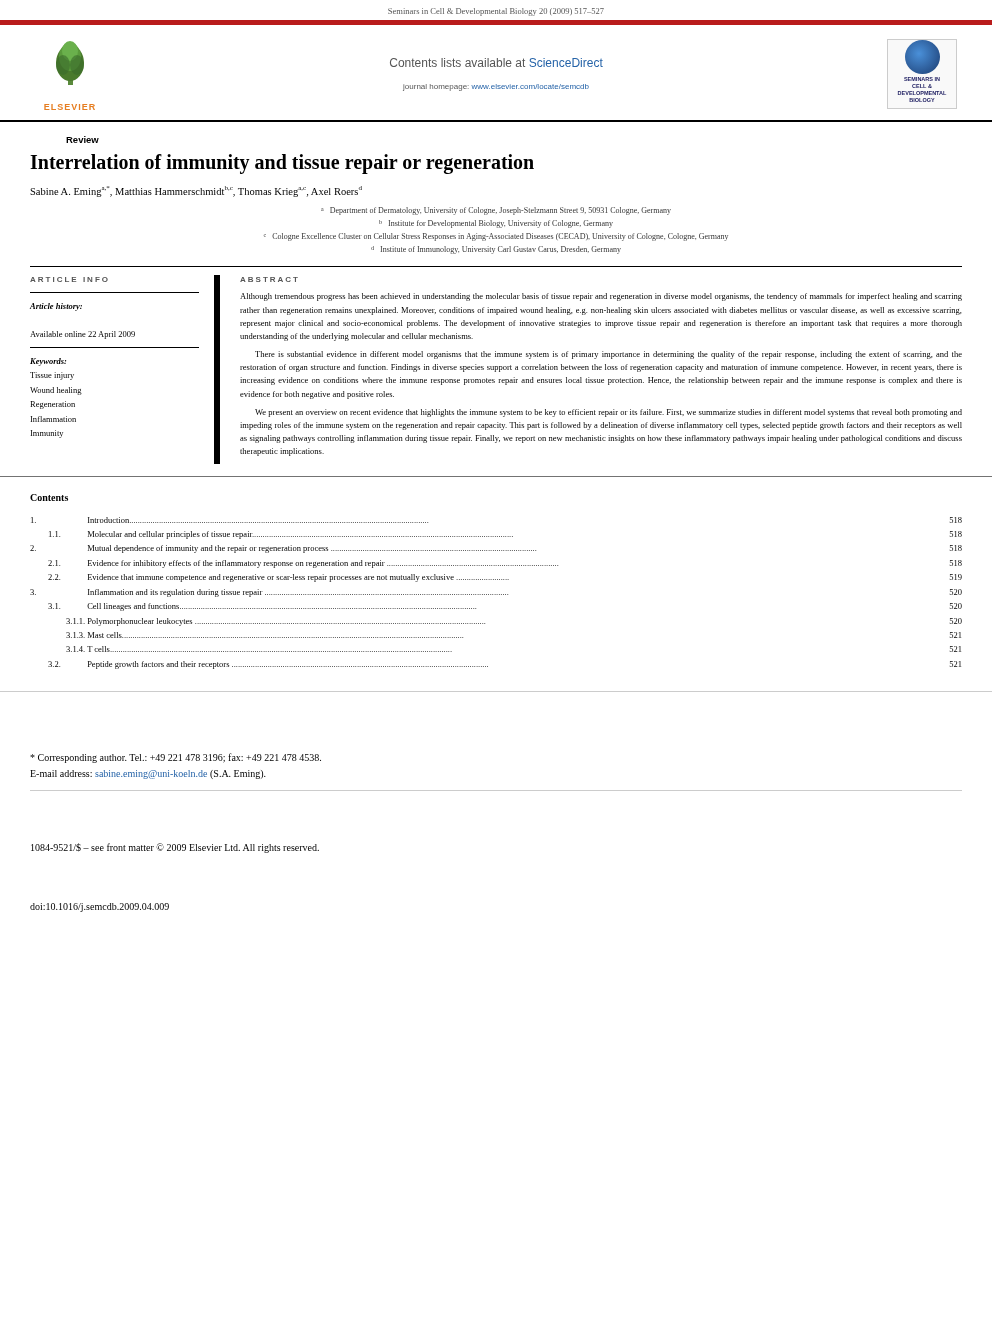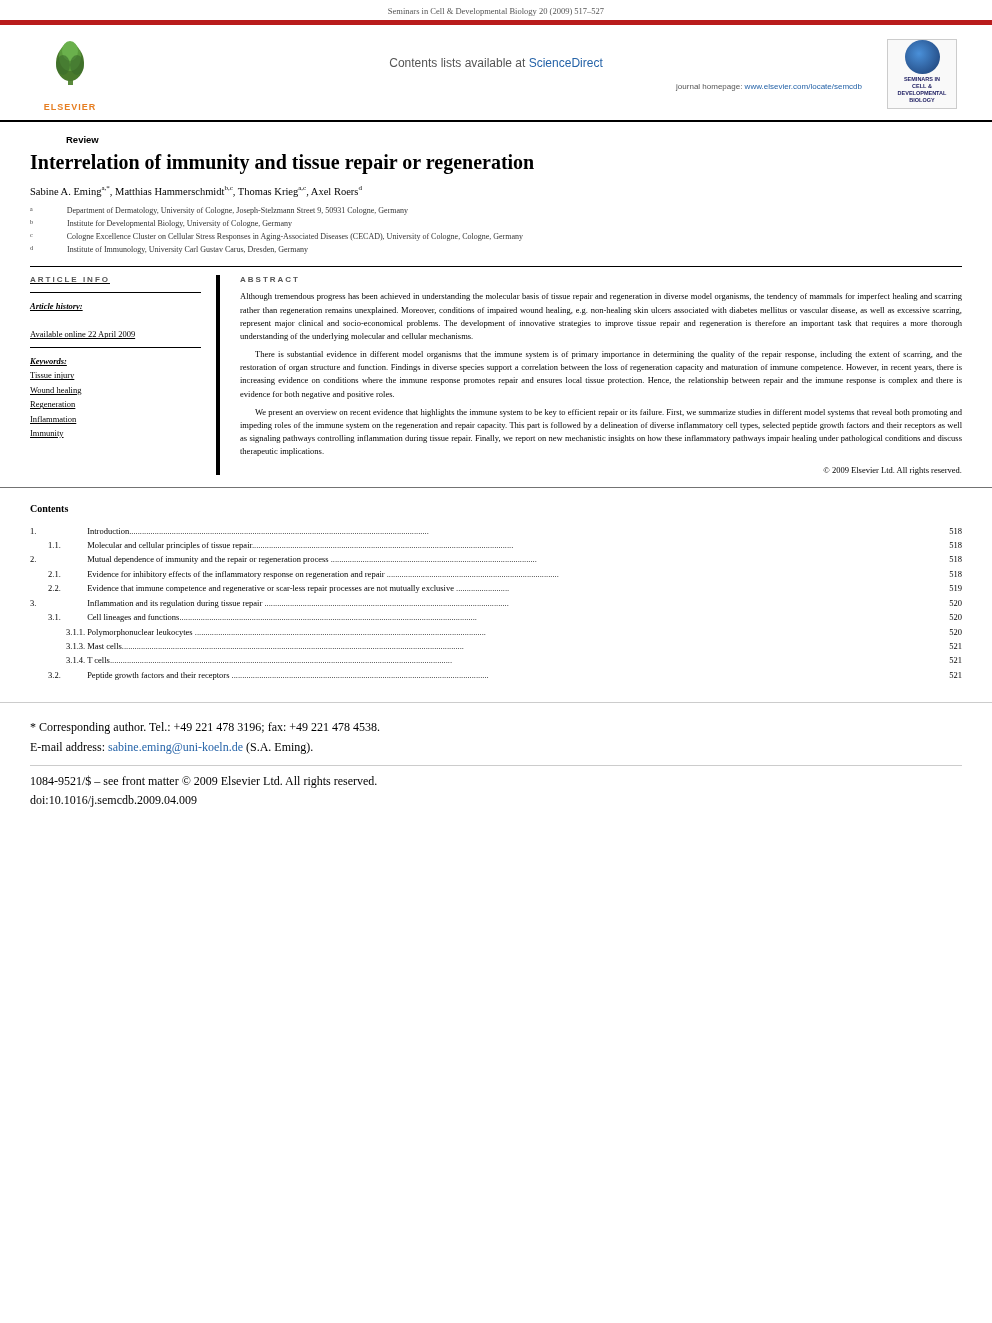--- a/index.html
+++ b/index.html
@@ -73,21 +73,20 @@
       color: #1a1a5e;
       font-family: 'Times New Roman', Times, serif;
       line-height: 1.2;
       margin-bottom: 4px;
     }
 
     .journal-homepage {
       font-size: 8px;
       color: #555;
       font-family: Arial, sans-serif;
-      text-align: right;
     }
 
     .journal-logo-right {
       width: 80px;
       display: flex;
       align-items: center;
       justify-content: center;
     }
 
     .journal-logo-box {
@@ -156,21 +155,22 @@
 
     .affiliations {
       font-size: 8px;
       color: #333;
       margin-bottom: 10px;
       line-height: 1.6;
     }
 
     .affiliations .aff-item {
       display: flex;
-      gap: 16px;
+      gap: 2px;
+      justify-content: center;
     }
 
     .affiliations sup {
       font-size: 6px;
     }
 
     .divider {
       border: none;
       border-top: 1px solid #000;
       margin: 8px 0;
@@ -179,23 +179,22 @@
     
     .two-col {
       display: flex;
       gap: 20px;
       margin-top: 8px;
     }
 
     .left-col {
       width: 190px;
       flex-shrink: 0;
-      border-right: 4px solid #000000;
+      border-right: 6px solid #000000;
       padding-right: 15px;
-      text-decoration: underline;
     }
 
     .right-col {
       flex: 1;
     }
 
     .section-heading {
       font-size: 8px;
       font-family: Arial, sans-serif;
       font-weight: bold;
@@ -305,23 +304,24 @@
     }
 
     
     .footer-section {
       padding: 15px 30px 10px 30px;
       border-top: 1px solid #ccc;
       margin-top: 10px;
     }
 
     .footnote {
-      font-size: 12px;
+      font-size: 10px;
       line-height: 1.6;
       color: #000;
+      margin-top: 43px;
     }
 
     
     .tree-svg {
       width: 55px;
       height: 55px;
     }
   </style>
 </head>
 <body>
@@ -398,21 +398,20 @@
         <div class="keyword-item">Immunity</div>
       </div>
 
       <div class="right-col">
         <div class="section-heading">ABSTRACT</div>
         <div class="abstract-text">
           <p>Although tremendous progress has been achieved in understanding the molecular basis of tissue repair and regeneration in diverse model organisms, the tendency of mammals for imperfect healing and scarring rather than regeneration remains unexplained. Moreover, conditions of impaired wound healing, e.g. non-healing skin ulcers associated with diabetes mellitus or vascular disease, as well as excessive scarring, represent major clinical and socio-economical problems. The development of innovative strategies to improve tissue repair and regeneration is therefore an important task that requires a more thorough understanding of the underlying molecular and cellular mechanisms.</p>
           <p>There is substantial evidence in different model organisms that the immune system is of primary importance in determining the quality of the repair response, including the extent of scarring, and the restoration of organ structure and function. Findings in diverse species support a correlation between the loss of regeneration capacity and maturation of immune competence. However, in recent years, there is increasing evidence on conditions where the immune response promotes repair and ensures local tissue protection. Hence, the relationship between repair and the immune response is complex and there is evidence for both negative and positive roles.</p>
           <p>We present an overview on recent evidence that highlights the immune system to be key to efficient repair or its failure. First, we summarize studies in different model systems that reveal both promoting and impeding roles of the immune system on the regeneration and repair capacity. This part is followed by a delineation of diverse inflammatory cell types, selected peptide growth factors and their receptors as well as signaling pathways controlling inflammation during tissue repair. Finally, we report on new mechanistic insights on how these inflammatory pathways impair healing under pathological conditions and discuss therapeutic implications.</p>
         </div>
-        <div class="copyright">© 2009 Elsevier Ltd. All rights reserved.</div>
       </div>
     </div>
   </div>
 
   <div class="contents-section">
     <div class="contents-title">Contents</div>
 
     <table class="toc-table">
       <tbody>
 

